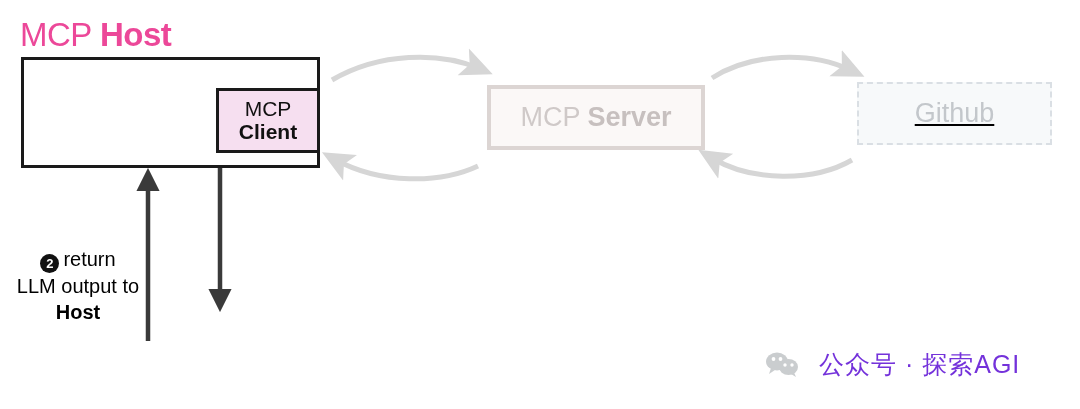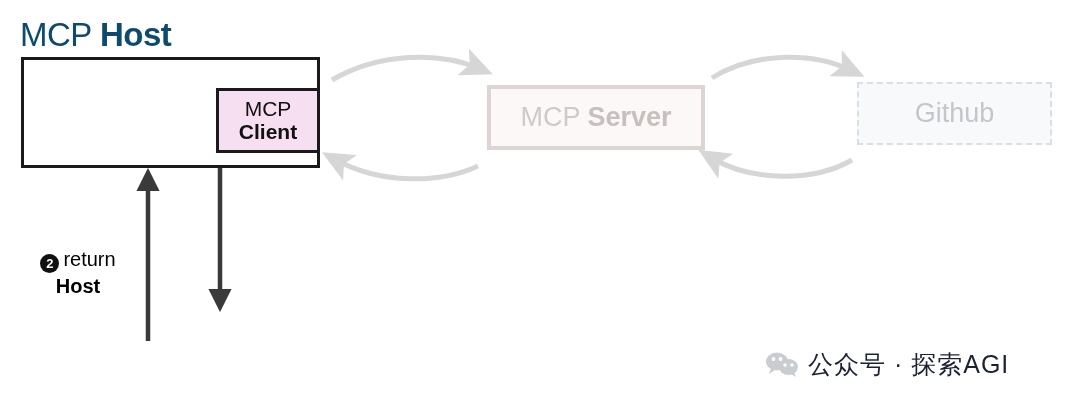--- a/index.html
+++ b/index.html
@@ -18,21 +18,21 @@
     background: #ffffff;
     overflow: hidden;
   }
   .abs { position: absolute; }
 
   
   #host-title {
     left: 20px;
     top: 16px;
     font-size: 33px;
-    color: #0c4a6e;
+    color: #ec4899;
     letter-spacing: -0.5px;
     white-space: nowrap;
   }
   #host-title .light { font-weight: 400; }
   #host-title .bold  { font-weight: 700; }
 
   
   #host-box {
     left: 21px;
     top: 57px;
@@ -83,20 +83,21 @@
     left: 857px;
     top: 82px;
     width: 195px;
     height: 63px;
     border: 2px dashed #dadfe4;
     background: #f7f9fa;
     box-sizing: border-box;
     display: flex;
     align-items: center;
     justify-content: center;
+    text-decoration: underline;
   }
   #github-box .txt {
     font-size: 27px;
     font-weight: 400;
     color: #c3c7cb;
     white-space: nowrap;
   }
 
   
   #curves { left: 0; top: 0; width: 1080px; height: 409px; pointer-events: none; }
@@ -141,22 +142,22 @@
     vertical-align: -2px;
     margin-right: 4px;
   }
 
   
   #watermark {
     left: 765px;
     top: 348px;
     display: flex;
     align-items: center;
-    gap: 9px;
-    color: #0f172a;
+    gap: 20px;
+    color: #6d28d9;
     opacity: 0.95;
   }
   #watermark .wm-text {
     font-size: 25px;
     font-weight: 400;
     white-space: nowrap;
     letter-spacing: 1px;
   }
 </style>
 </head>
@@ -206,20 +207,21 @@
       </marker>
     </defs>
 
     <path d="M148,341 L148,180" fill="none" stroke="#3a3a3a" stroke-width="4.5" marker-end="url(#blk-arrow)"></path>
 
     <path d="M220,168 L220,300" fill="none" stroke="#3a3a3a" stroke-width="4.5" marker-end="url(#blk-arrow)"></path>
   </svg>
 
   <div id="step2" class="abs step-label">
     <div class="row1"><span class="badge">2</span><span>return</span></div>
+    <div>LLM output to</div>
     <div class="bold">Host</div>
   </div>
 
 
   <div id="watermark" class="abs">
     <svg width="34" height="27" viewBox="0 0 34 27">
       <ellipse cx="12" cy="10.5" rx="11" ry="9" fill="#c8cbcd"></ellipse>
       <path d="M6,17 L4,23 L10,19 Z" fill="#c8cbcd"></path>
       <ellipse cx="23.5" cy="16" rx="9.5" ry="8" fill="#c8cbcd"></ellipse>
       <path d="M29,21.5 L31,26 L26,23 Z" fill="#c8cbcd"></path>

